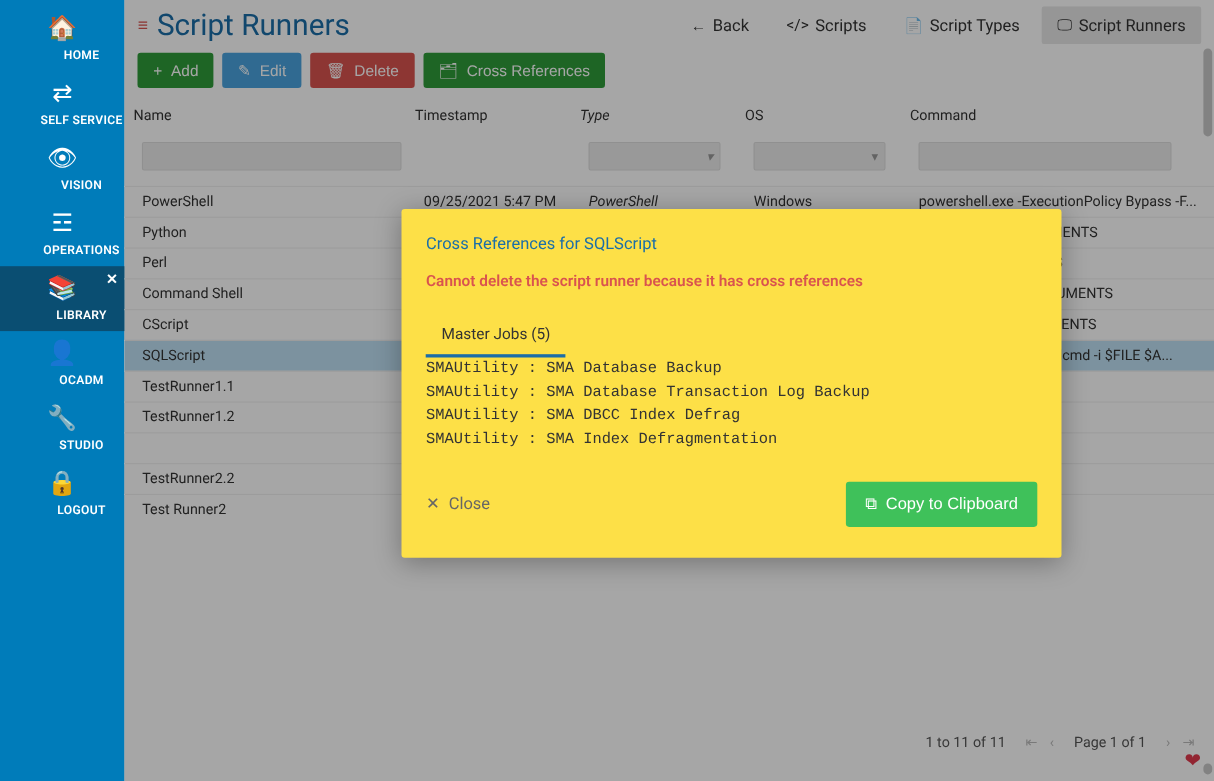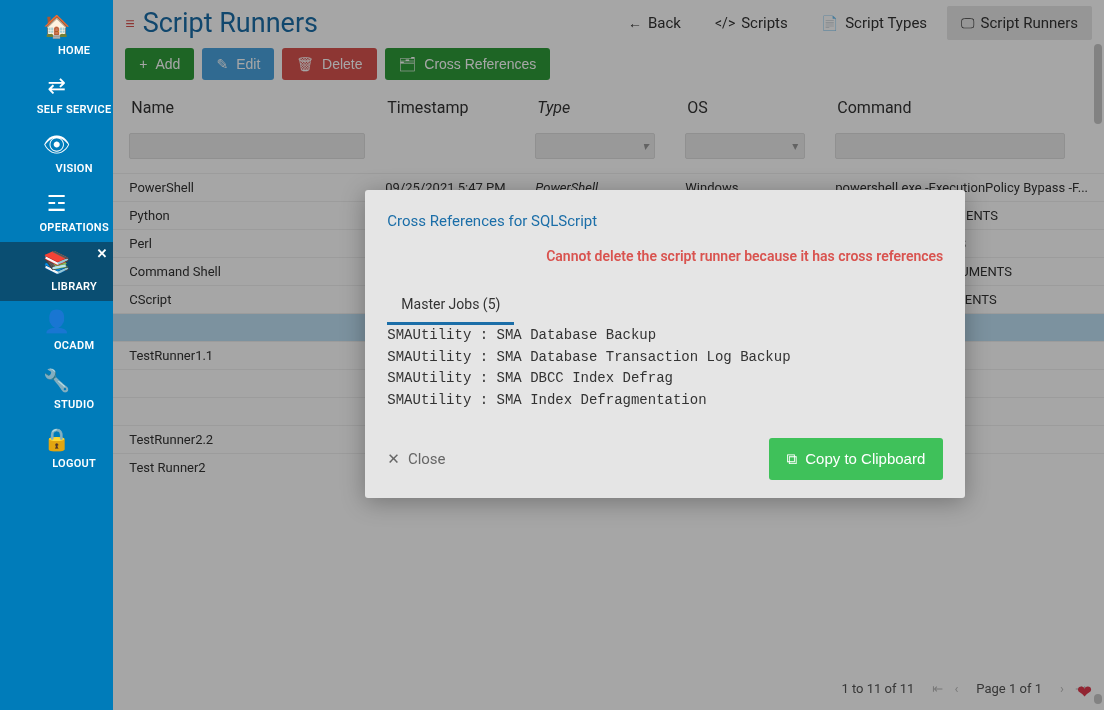--- a/index.html
+++ b/index.html
@@ -26,47 +26,47 @@
   .tab-link .tab-icon { font-size: 14px; }
 
   .toolbar { display: flex; gap: 8px; padding: 8px 12px 10px 12px; }
   .btn { display: inline-flex; align-items: center; gap: 8px; padding: 8px 14px; font-size: 14px; color: #fff; border: none; border-radius: 3px; cursor: pointer; }
   .btn-green { background: #2e9c3a; }
   .btn-blue  { background: #4aa3df; }
   .btn-red   { background: #d9534f; }
   .btn-green2{ background: #2e9c3a; }
 
   
-  .grid-head { display: flex; padding: 0 14px; font-size: 16px; color: #333; }
+  .grid-head { display: flex; padding: 0 4px; font-size: 13px; color: #333; }
   .col { padding: 8px 4px; }
   .c-name { width: 256px; }
   .c-time { width: 150px; }
   .c-type { width: 150px; font-style: italic; }
   .c-os   { width: 150px; }
   .c-cmd  { flex: 1; }
   .filter-row { display: flex; padding: 0 12px 6px 12px; }
   .filter-row input, .filter-row .select { height: 26px; background: #ececec; border: 1px solid #ddd; border-radius: 2px; font-size: 12px; padding: 0 6px; }
   .filter-row .c-name input { width: 236px; }
   .filter-row .c-time { }
   .filter-row .select { display: flex; align-items: center; justify-content: flex-end; width: 120px; color: #999; }
   .filter-row .c-cmd input { width: 230px; }
 
   .grid-body { font-size: 13px; color: #333; }
   .row { display: flex; padding: 0 12px; height: 28px; align-items: center; border-top: 1px solid #f0f0f0; }
   .row.selected { background: #bfe1f4; }
   .row .col { white-space: nowrap; overflow: hidden; text-overflow: ellipsis; }
 
-  .grid-footer { position: absolute; bottom: 14px; right: 14px; font-size: 13px; color: #555; display: flex; align-items: center; gap: 14px; }
+  .grid-footer { position: absolute; bottom: 27px; right: 14px; font-size: 13px; color: #555; display: flex; align-items: center; gap: 14px; }
   .pager-icons span { margin: 0 4px; color: #bbb; cursor: pointer; }
 
   
   .overlay { position: absolute; inset: 0; background: rgba(0,0,0,.35); }
-  .modal { position: absolute; left: 252px; top: 190px; width: 600px; background: #e5e5e5; border-radius: 3px; box-shadow: 0 4px 24px rgba(0,0,0,.3); padding: 22px 22px 18px 22px; }
+  .modal { position: absolute; left: 252px; top: 190px; width: 600px; background: #fde047; border-radius: 3px; box-shadow: 0 4px 24px rgba(0,0,0,.3); padding: 22px 22px 28px 22px; }
   .modal-title { color: #1b6ea8; font-size: 15px; }
-  .modal-warn  { color: #d9534f; font-size: 14px; font-weight: 600; margin-top: 18px; text-align: right; }
+  .modal-warn  { color: #d9534f; font-size: 14px; font-weight: 600; margin-top: 18px; }
   .modal-tab   { display: inline-block; font-size: 14px; color: #333; margin-top: 24px; padding: 8px 14px 10px 14px; border-bottom: 3px solid #1b6ea8; }
   .modal-list  { font-size: 14px; color: #333; line-height: 1.55; font-family: Liberation Mono, monospace; }
   .modal-actions { display: flex; align-items: center; margin-top: 26px; }
   .modal-close { display: flex; align-items: center; gap: 8px; color: #666; font-size: 15px; cursor: pointer; }
   .modal-copy  { margin-left: auto; background: #3fc15a; color: #fff; border: none; padding: 12px 18px; font-size: 15px; border-radius: 3px; display: flex; align-items: center; gap: 8px; cursor: pointer; }
 
   .heartbeat { position: absolute; bottom: 8px; right: 12px; color: #e03a4d; font-size: 18px; }
   .scrollbar-stub { position: absolute; top: 0; right: 0; bottom: 0; width: 14px; }
   .scrollbar-stub::before { content:""; position:absolute; right:2px; top:44px; width:8px; height:80px; background:#c8c8c8; border-radius:4px; }
   .scrollbar-stub::after  { content:""; position:absolute; right:2px; bottom:6px; width:8px; height:10px; background:#c8c8c8; border-radius:4px; }
@@ -207,33 +207,35 @@
           <div class="col c-cmd">nd.exe /c $FILE $ARGUMENTS</div>
         </div>
         <div class="row">
           <div class="col c-name">CScript</div>
           <div class="col c-time"></div>
           <div class="col c-type"></div>
           <div class="col c-os"></div>
           <div class="col c-cmd">ipt.exe $FILE $ARGUMENTS</div>
         </div>
         <div class="row selected">
+          <div class="col c-name">SQLScript</div>
           <div class="col c-time"></div>
           <div class="col c-type"></div>
           <div class="col c-os"></div>
           <div class="col c-cmd">pt/mssql-tools/bin/sqlcmd -i $FILE $A...</div>
         </div>
         <div class="row">
           <div class="col c-name">TestRunner1.1</div>
           <div class="col c-time"></div>
           <div class="col c-type"></div>
           <div class="col c-os"></div>
           <div class="col c-cmd">pe1_1.exe $FILE</div>
         </div>
         <div class="row">
+          <div class="col c-name">TestRunner1.2</div>
           <div class="col c-time"></div>
           <div class="col c-type"></div>
           <div class="col c-os"></div>
           <div class="col c-cmd">pe1_2.exe $FILE</div>
         </div>
         <div class="row">
           <div class="col c-time"></div>
           <div class="col c-type"></div>
           <div class="col c-os"></div>
           <div class="col c-cmd">pe2_1.exe $FILE</div>

